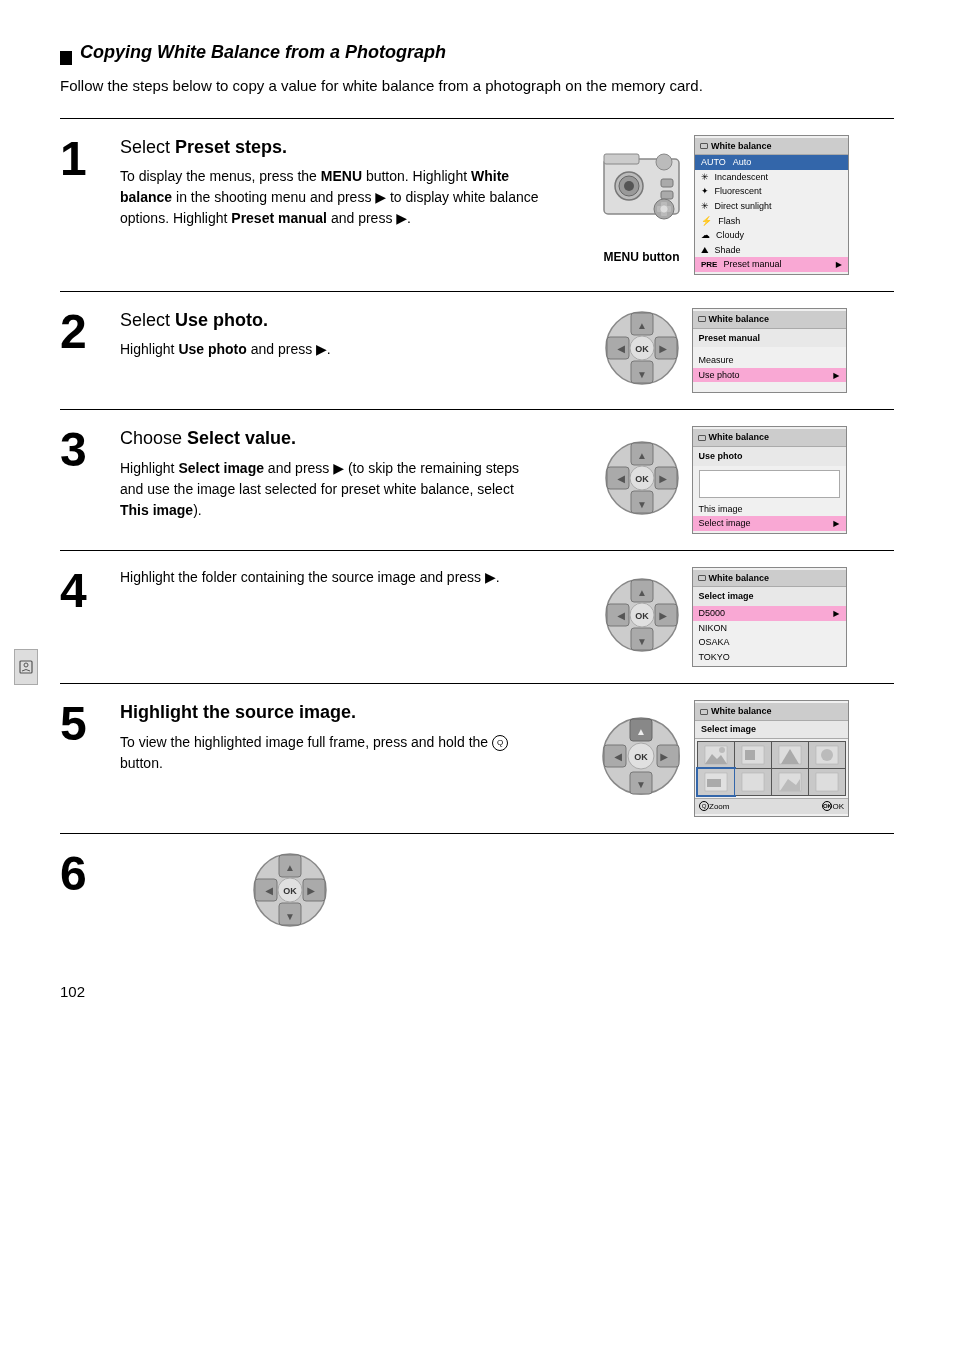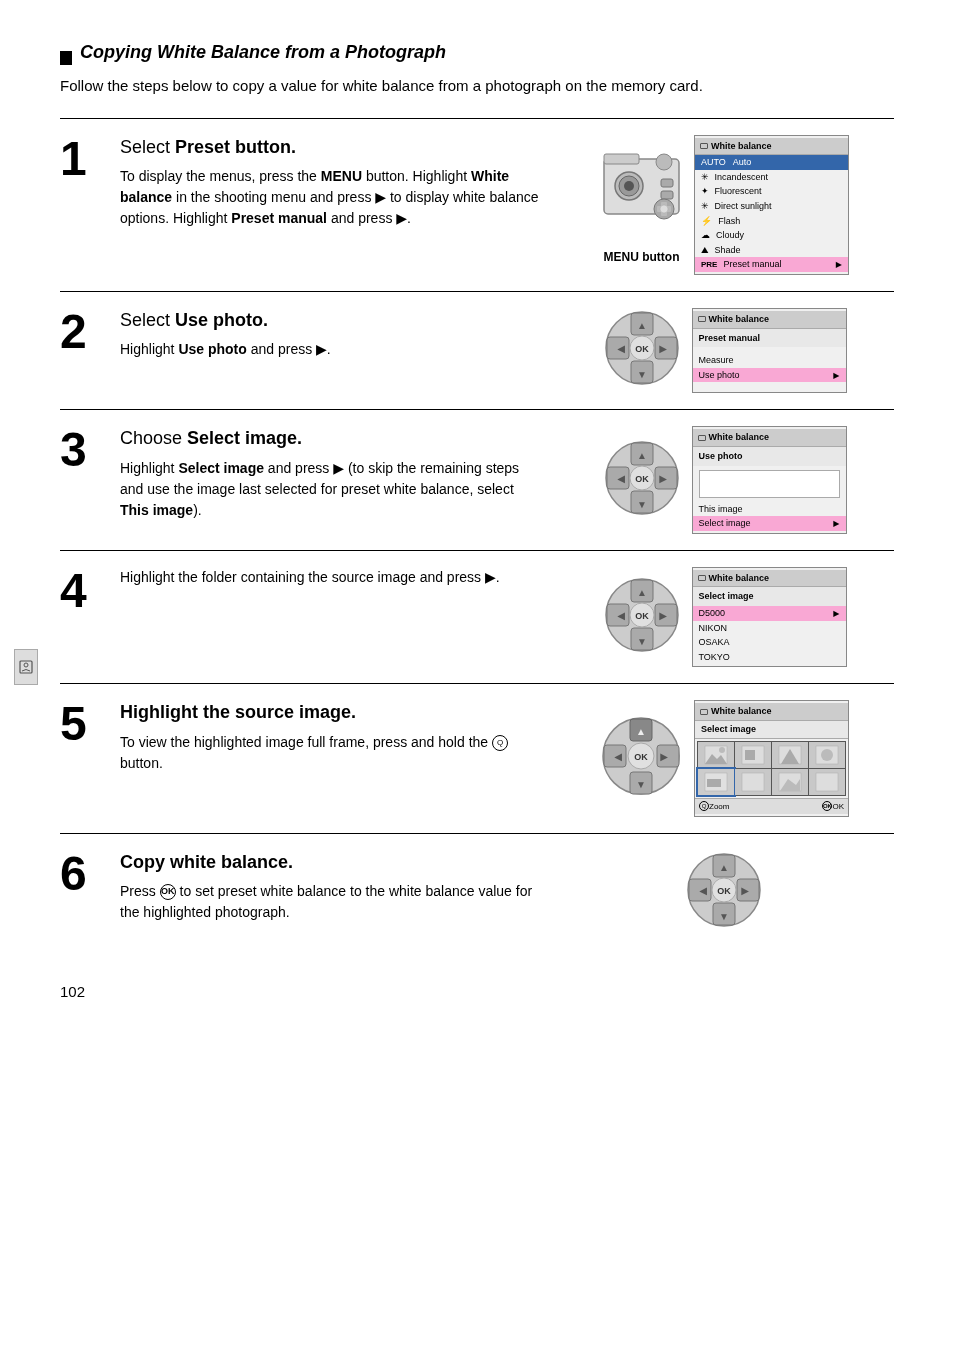--- a/index.html
+++ b/index.html
@@ -202,21 +202,21 @@
   <span class="title-icon"></span>
   <span>Copying White Balance from a Photograph</span>
 </div>
 
 <p class="intro-text">Follow the steps below to copy a value for white balance from a photograph on the memory card.</p>
 
 <div class="step-section">
   <div class="step-number">1</div>
   <div class="step-content">
     <div class="step-title">
-      <span>Select </span><strong>Preset button.</strong>
+      <span>Select </span><strong>Preset steps.</strong>
     </div>
     <div class="step-desc">
       To display the menus, press the <strong>MENU</strong> button. Highlight <strong>White balance</strong> in the shooting menu and press ▶ to display white balance options.  Highlight <strong>Preset manual</strong> and press ▶.
     </div>
   </div>
   <div class="step-right">
     <div class="step-images">
 
       <div style="display:flex; flex-direction:column; align-items:center; gap:12px;">
         <svg width="85" height="90" viewBox="0 0 85 90">
@@ -329,21 +329,21 @@
         <div style="height:8px;"></div>
       </div>
     </div>
   </div>
 </div>
 
 <div class="step-section">
   <div class="step-number">3</div>
   <div class="step-content">
     <div class="step-title">
-      <span>Choose </span><strong>Select image.</strong>
+      <span>Choose </span><strong>Select value.</strong>
     </div>
     <div class="step-desc">
       Highlight <strong>Select image</strong> and press ▶ (to skip the remaining steps and use the image last selected for preset white balance, select <strong>This image</strong>).
     </div>
   </div>
   <div class="step-right">
     <div class="step-images">
       <div>
         <svg width="80" height="80" viewBox="0 0 80 80">
           <circle cx="40" cy="40" r="36" fill="#ccc" stroke="#888" stroke-width="1.5"></circle>
@@ -507,28 +507,20 @@
             <span><span class="inline-icon-ok" style="width:10px;height:10px;font-size:6px;border-width:1px;">OK</span>OK</span>
           </div>
         </div>
       </div>
     </div>
   </div>
 </div>
 
 <div class="step-section" style="border-bottom:none;">
   <div class="step-number">6</div>
-  <div class="step-content">
-    <div class="step-title">
-      <strong>Copy white balance.</strong>
-    </div>
-    <div class="step-desc">
-      Press <span class="inline-icon-ok">OK</span> to set preset white balance to the white balance value for the highlighted photograph.
-    </div>
-  </div>
   <div class="step-right">
     <div class="step-images">
       <div>
         <svg width="80" height="80" viewBox="0 0 80 80">
           <circle cx="40" cy="40" r="36" fill="#ccc" stroke="#888" stroke-width="1.5"></circle>
           <rect x="29" y="5" width="22" height="22" rx="3" fill="#aaa" stroke="#777" stroke-width="1"></rect>
           <rect x="29" y="53" width="22" height="22" rx="3" fill="#aaa" stroke="#777" stroke-width="1"></rect>
           <rect x="5" y="29" width="22" height="22" rx="3" fill="#aaa" stroke="#777" stroke-width="1"></rect>
           <rect x="53" y="29" width="22" height="22" rx="3" fill="#aaa" stroke="#777" stroke-width="1"></rect>
           <circle cx="40" cy="40" r="12" fill="#e0e0e0" stroke="#aaa" stroke-width="1"></circle>

